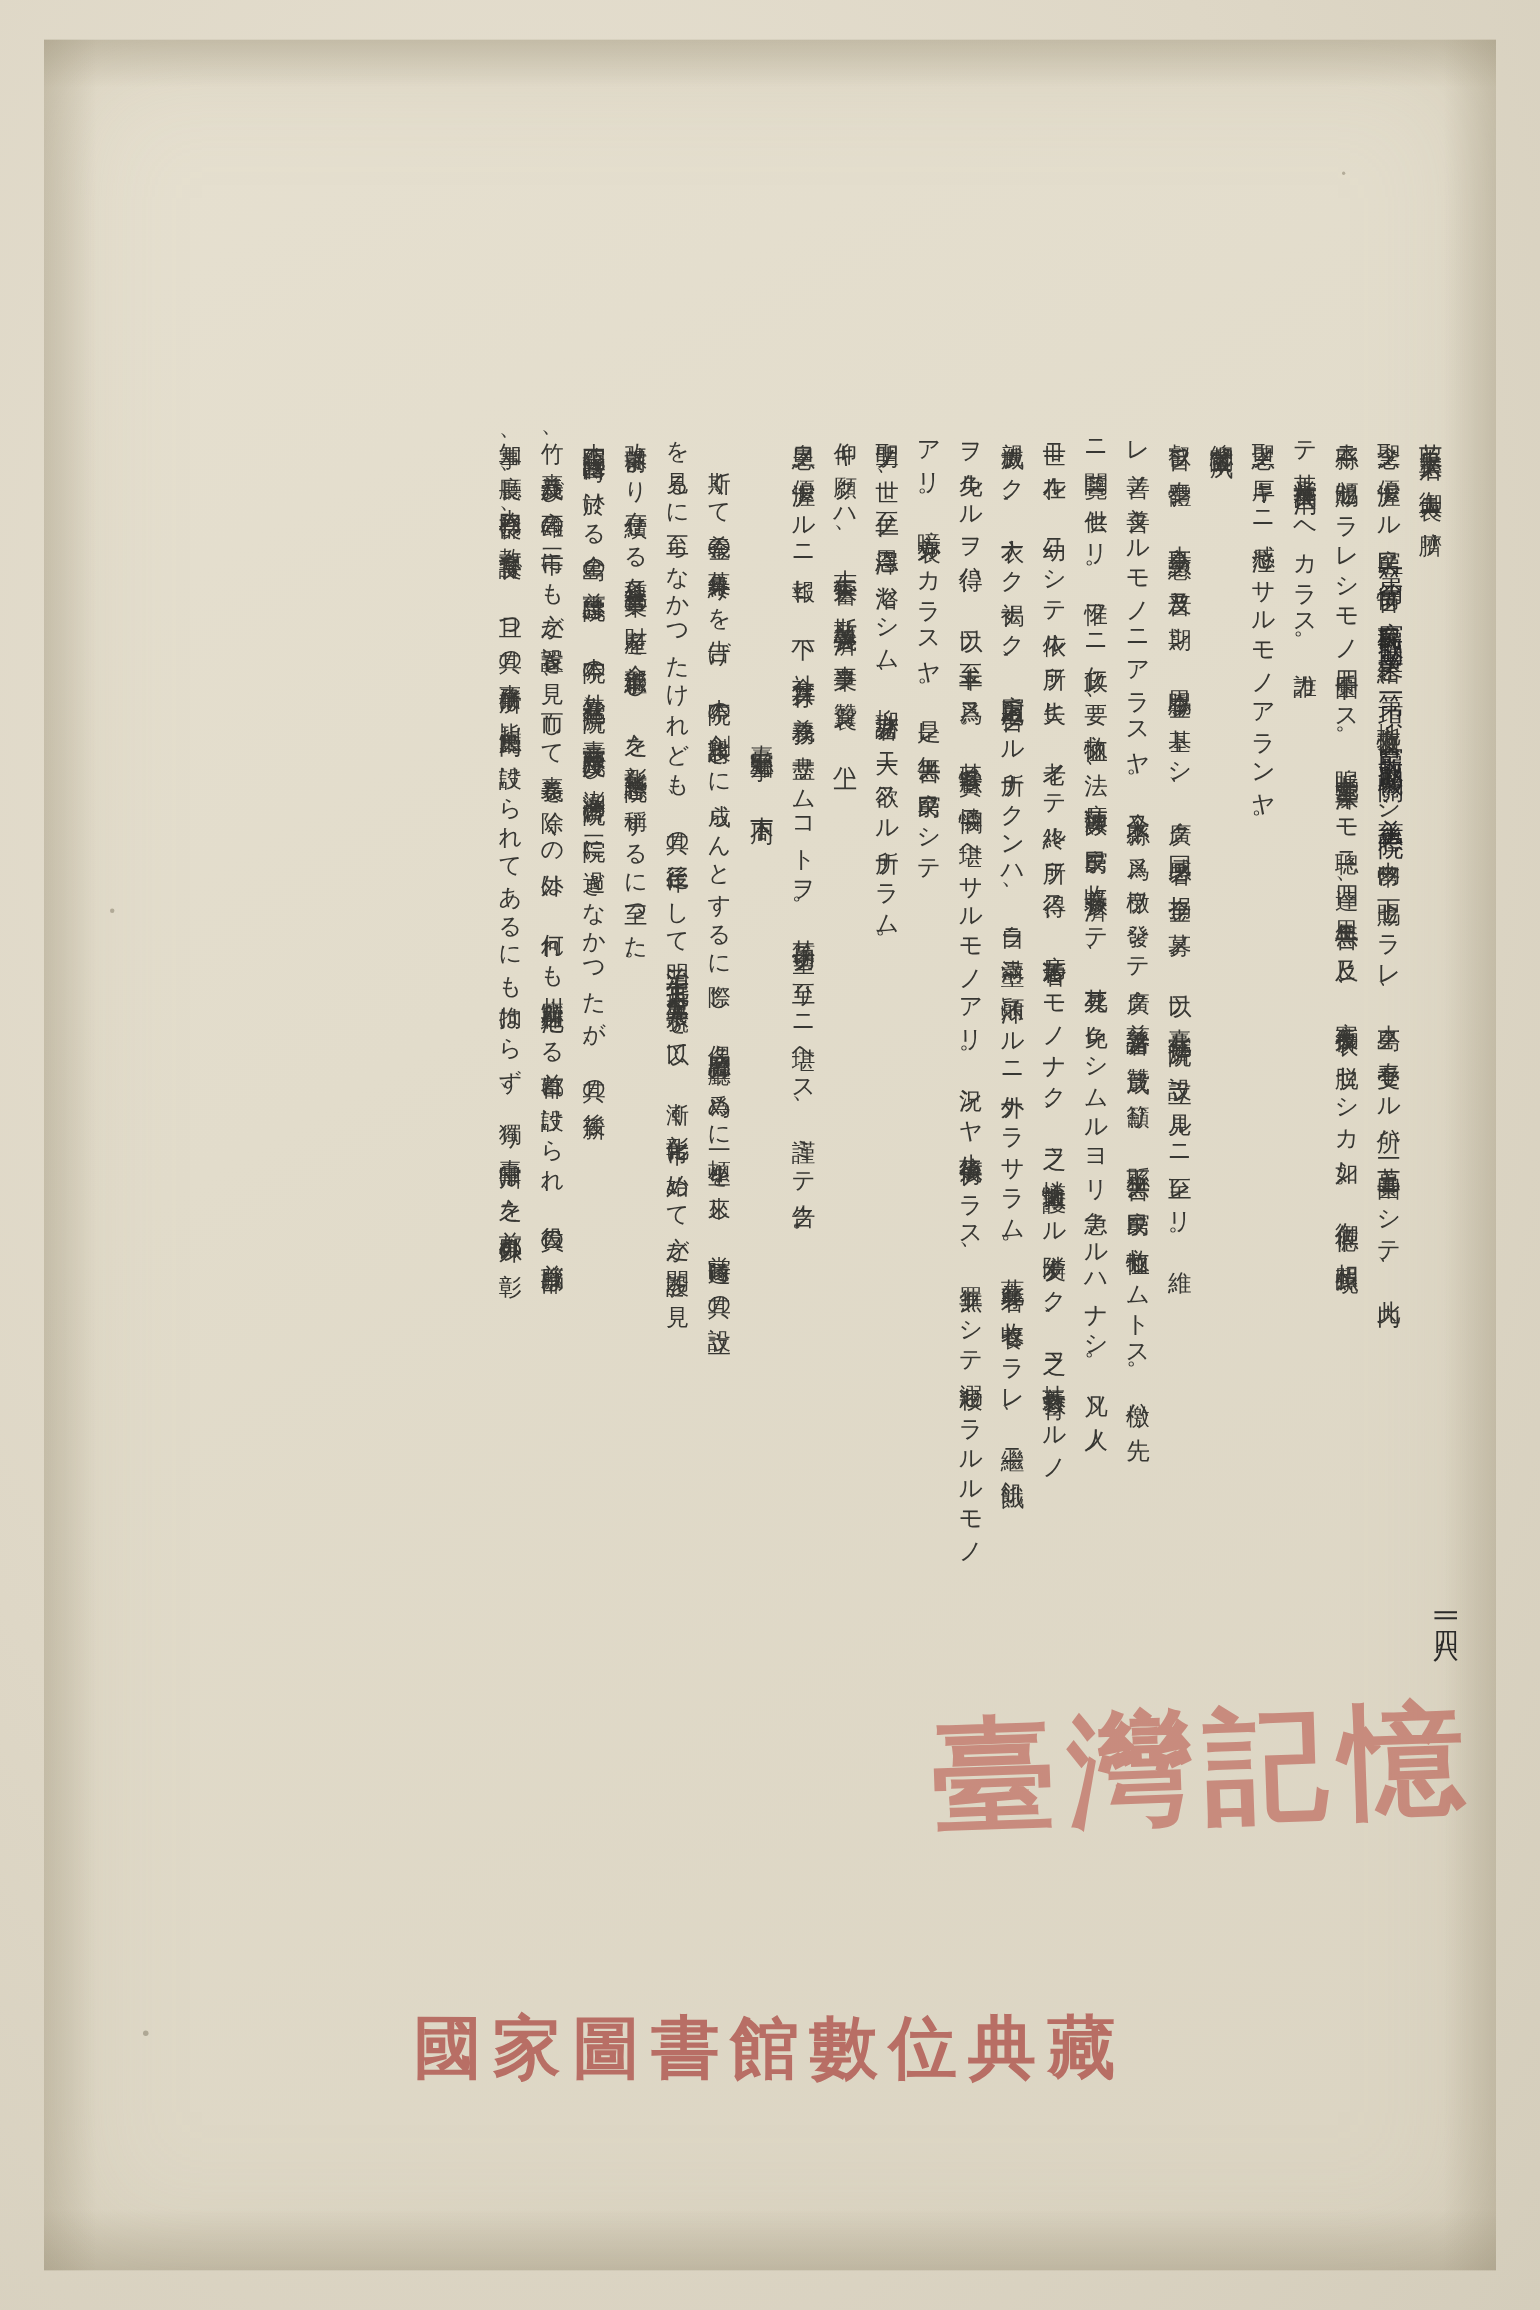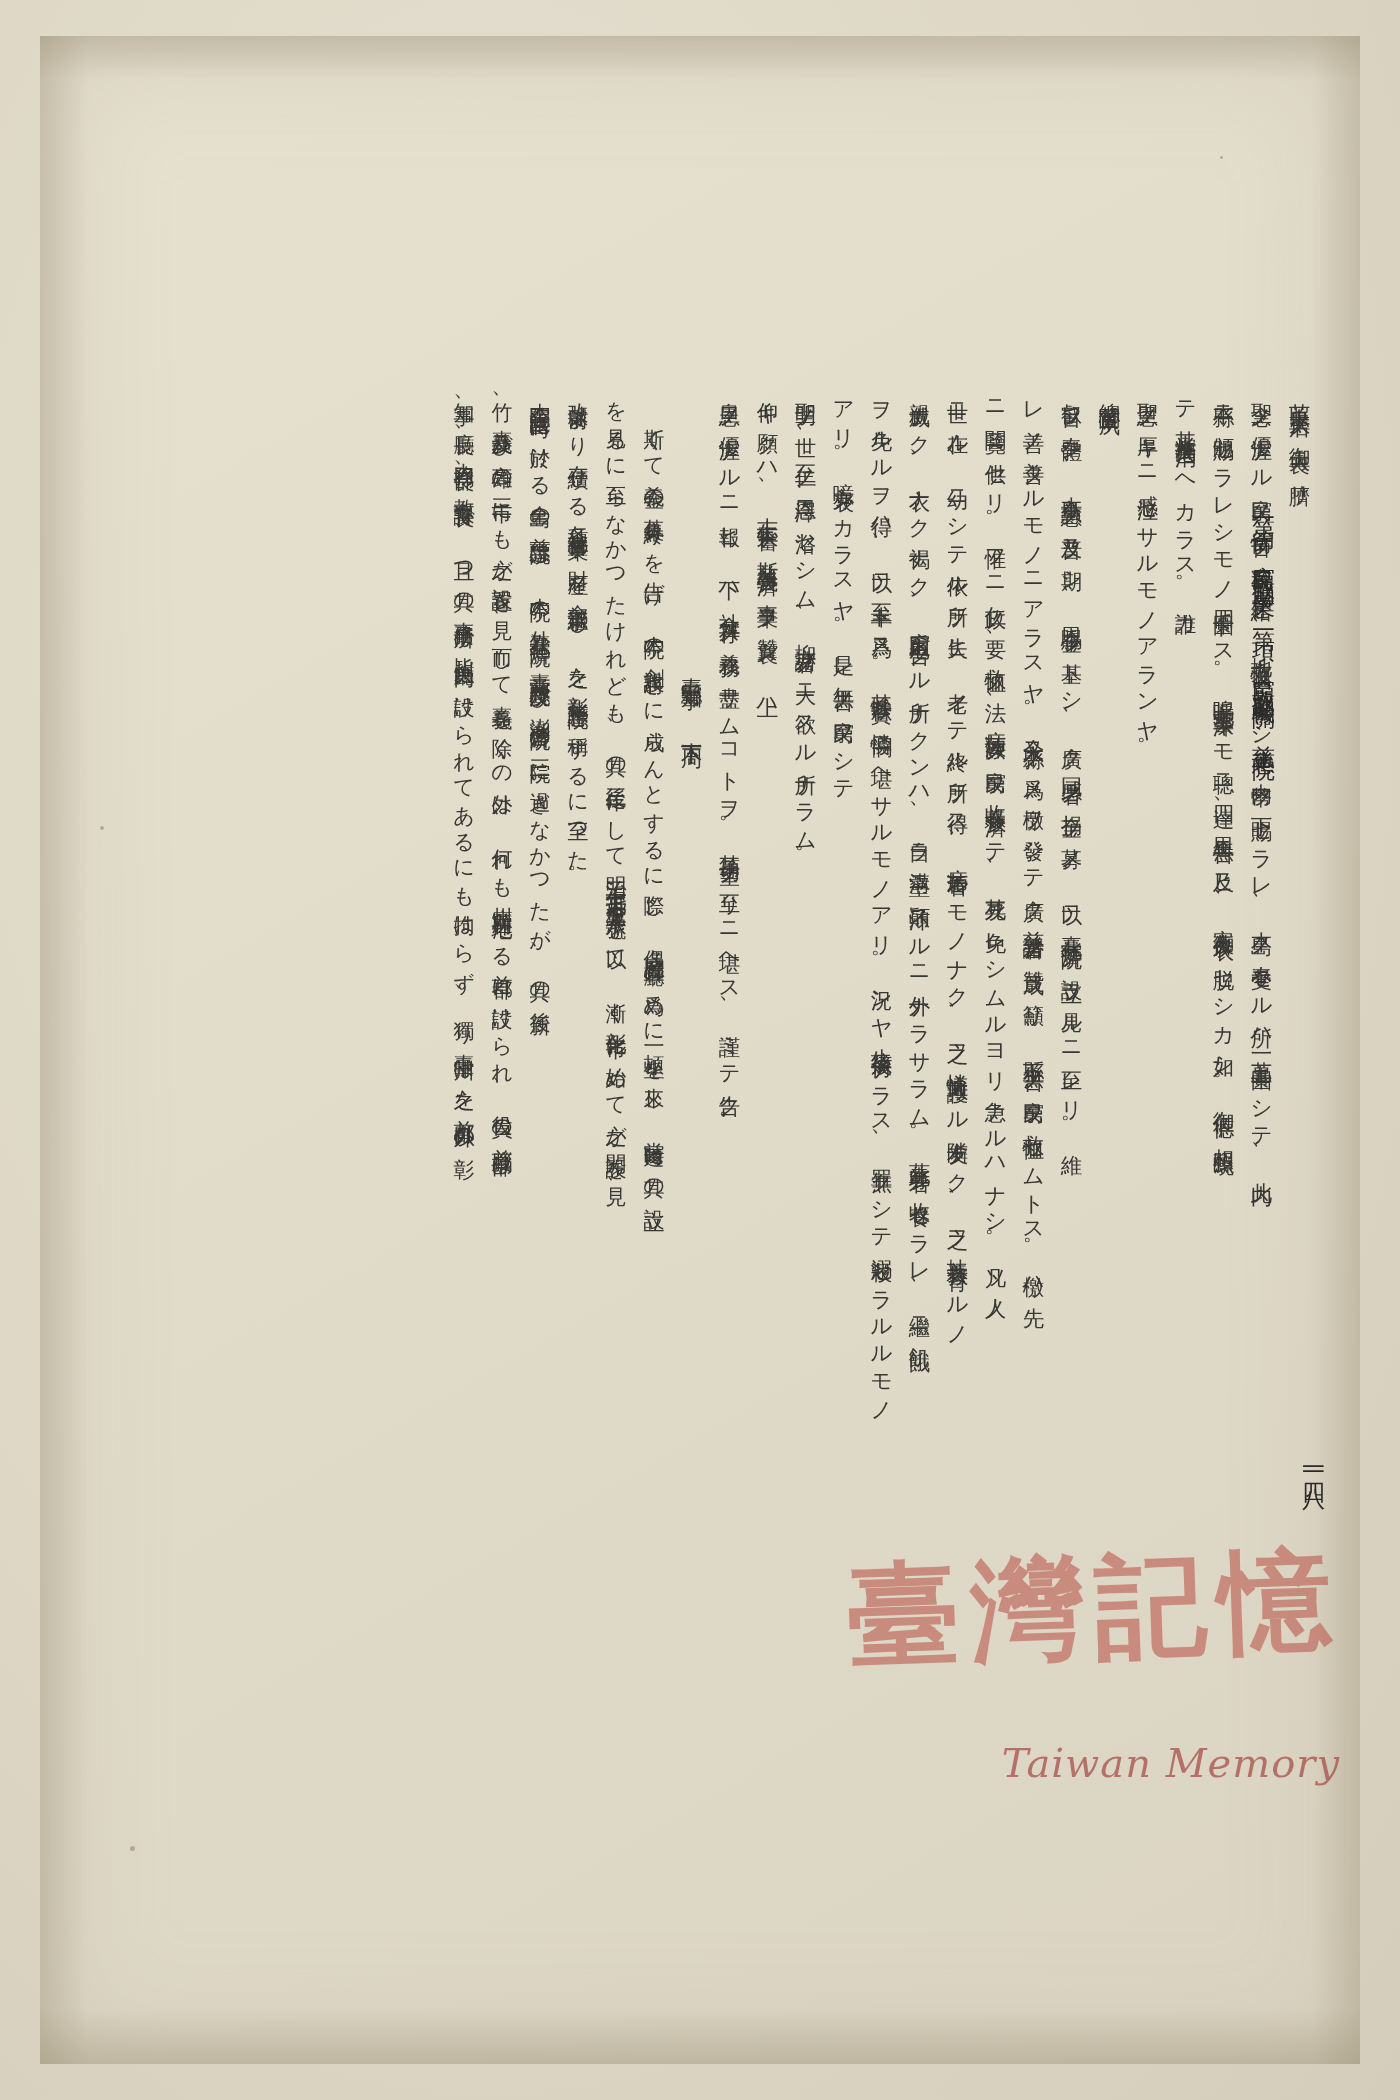--- a/index.html
+++ b/index.html
@@ -229,14 +229,14 @@
       <div class="col indent-big">臺中縣知事　　木下周一</div>
       <div class="col indent-2 jp">斯くて義金の募集終りを告げ、本院の創設將さに成らんとするに際し、偶々廢縣置廳の爲めに一頓坐を來し、當時遂に其の設立</div>
       <div class="col indent-1 jp">を見るに至らなかつたけれども、其の後三年にして明治三十七年七月府令第五十八號を以て、漸く彰化市に始めて之が開設を見、</div>
       <div class="col indent-1 jp">改隷前より存續せる各種社會事業の財産を全部繼承し、之を彰化慈惠院と稱するに至つた。</div>
       <div class="col indent-1 jp">本院開設當時に於ける全島の慈惠院は、本院の外臺北仁濟院、臺南慈惠院及び澎湖普濟院の三院に過ぎなかつたが、其の後新</div>
       <div class="col indent-1 jp">竹、嘉義及び高雄の三市にも之が設置を見、而して嘉義を除くの外は、何れも州廳所在地たる首都に設けられ、役員の首腦部は</div>
       <div class="col indent-1 jp">知事、廳長、内務部長、教育課長で、且つ其の事務所は皆州廳内に設けられてあるにも拘はらず、獨り臺中州は之を首都以外の彰</div>
     </div>
 
   <div id="wm-cjk">臺灣記憶</div>
-  <div id="wm-latin">Taiwan Memory</div>
+  <div id="wm-library">國家圖書館數位典藏</div>
 </div>
 
 </body></html>

